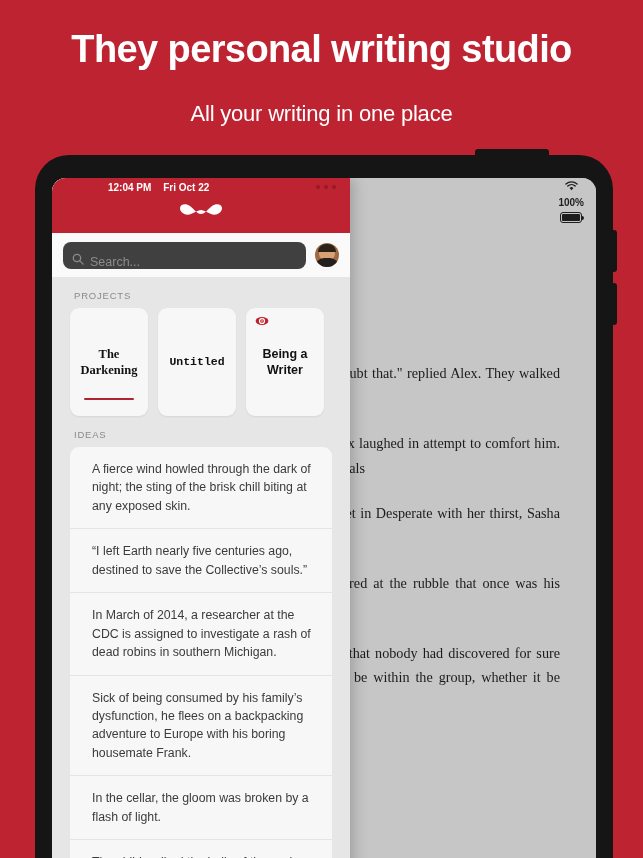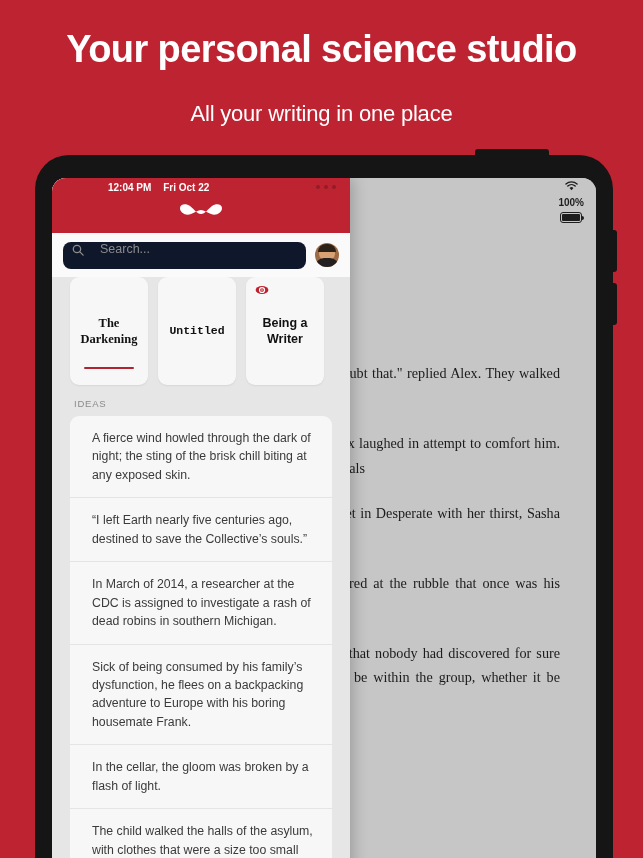--- a/index.html
+++ b/index.html
@@ -204,26 +204,26 @@
     background: #FAFAFA;
     display: flex;
     align-items: center;
     padding: 0 11px;
     gap: 9px;
     box-sizing: border-box;
   }
   .search-box {
     flex: 1;
     height: 27px;
-    background: #0f172a;
+    background: #404040;
     border-radius: 8px;
     display: flex;
-    align-items: flex-start;
+    align-items: flex-end;
     padding: 0 9px;
-    gap: 16px;
+    gap: 6px;
     box-sizing: border-box;
   }
   .search-placeholder {
     font-size: 12.5px;
     color: #8C8C8C;
   }
   .avatar {
     width: 24px; height: 24px;
     border-radius: 50%;
     background: #9c6a45;
@@ -321,21 +321,21 @@
     line-height: 1.5;
     color: #3b3b3b;
     border-bottom: 1px solid #E4E4E4;
   }
   .idea:last-child { border-bottom: none; }
 </style>
 </head>
 <body>
 
 <div class="promo">
-  <h1 class="promo-title">Your personal science studio</h1>
+  <h1 class="promo-title">They personal writing studio</h1>
   <p class="promo-sub">All your writing in one place</p>
 </div>
 
 <div class="device">
   <div class="power-btn"></div>
   <div class="vol-btn vol-a"></div>
   <div class="vol-btn vol-b"></div>
 
   <div class="screen">
 
@@ -391,20 +391,21 @@
         </div>
         <div class="avatar">
           <div class="face"></div>
           <div class="hair"></div>
           <div class="body"></div>
         </div>
       </div>
 
       <div class="sb-body">
 
+        <div class="section-label">PROJECTS</div>
 
         <div class="projects-row">
           <div class="project-card">
             <span class="pc-title pc-serif">The Darkening</span>
             <div class="pc-accent"></div>
           </div>
           <div class="project-card">
             <span class="pc-title pc-mono">Untitled</span>
           </div>
           <div class="project-card">

